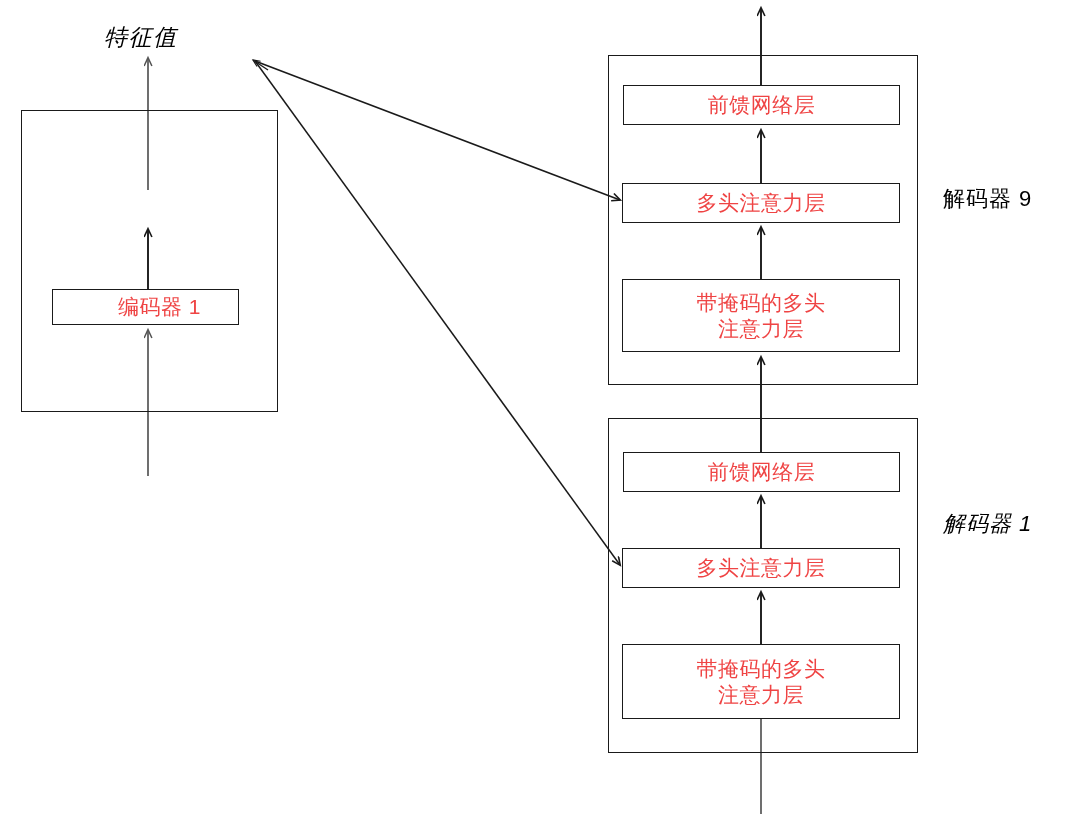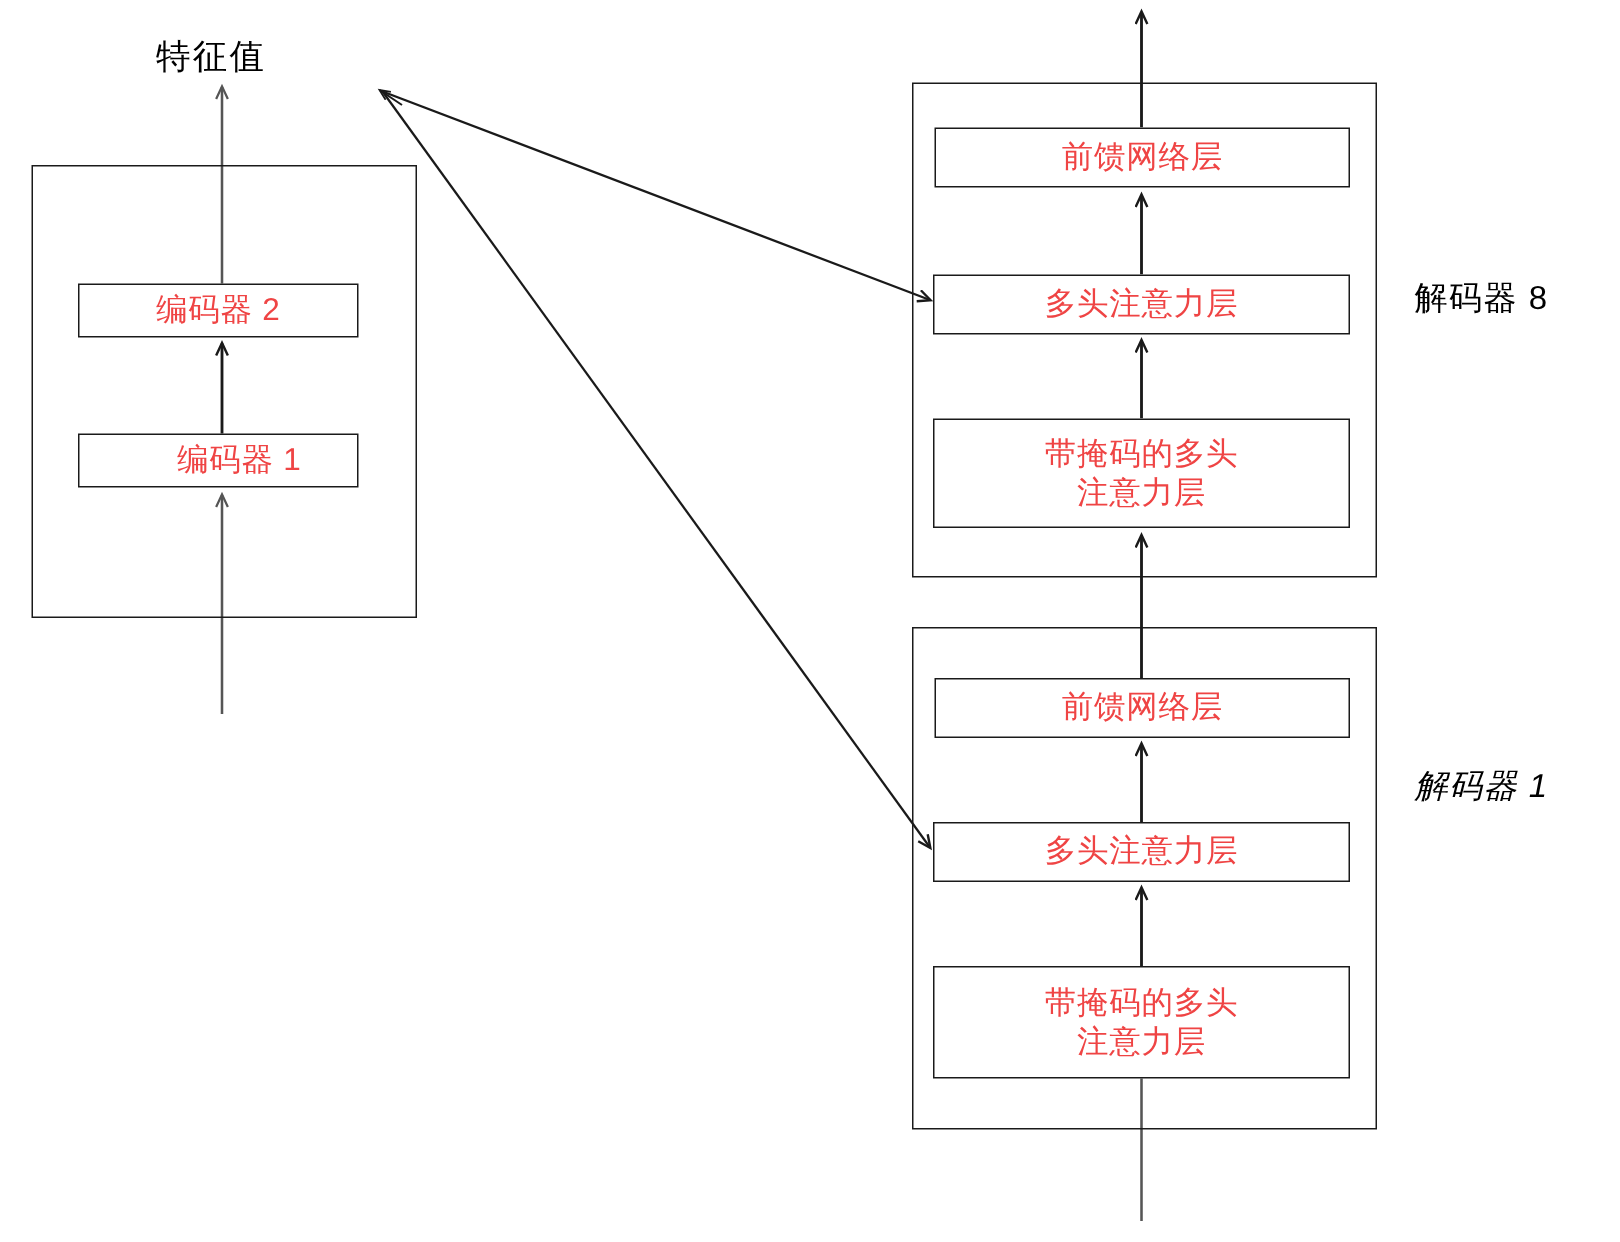--- a/index.html
+++ b/index.html
@@ -51,20 +51,21 @@
     font-size: 22px;
     letter-spacing: 1px;
     white-space: nowrap;
   }
   .title-label {
     position: absolute;
     color: #000000;
     font-size: 23px;
     letter-spacing: 1.5px;
     white-space: nowrap;
+    font-style: italic;
   }
 </style>
 </head>
 <body>
 
 <div id="canvas">
 
   <svg class="layer" viewBox="0 0 1080 828" xmlns="http://www.w3.org/2000/svg">
     <defs>
       <marker id="arrowThin" markerWidth="12" markerHeight="12" refX="9" refY="4.5" orient="auto" markerUnits="userSpaceOnUse">
@@ -96,36 +97,35 @@
 
     <line x1="761" y1="452" x2="761" y2="357" stroke="#1a1a1a" stroke-width="1.9" marker-end="url(#arrowDark)"></line>
 
     <line x1="761" y1="644" x2="761" y2="592" stroke="#1a1a1a" stroke-width="1.9" marker-end="url(#arrowDark)"></line>
     <line x1="761" y1="548" x2="761" y2="496" stroke="#1a1a1a" stroke-width="1.9" marker-end="url(#arrowDark)"></line>
     <line x1="761" y1="814" x2="761" y2="684" stroke="#555555" stroke-width="1.7" marker-end="url(#arrowThin)"></line>
   </svg>
 
   <div class="group-box" style="left:21px; top:110px; width:257px; height:302px;"></div>
 
-  <div class="node-box" style="left:52px; top:189px; width:187px; height:36px;">编码器 2</div>
 
   <div class="node-box" style="left:52px; top:289px; width:187px; height:36px;padding-left:28px;">编码器 1</div>
 
   <div class="title-label" style="left:104px; top:22px;">特征值</div>
 
   <div class="group-box" style="left:608px; top:55px; width:310px; height:330px;"></div>
 
   <div class="node-box" style="left:623px; top:85px; width:277px; height:40px;">前馈网络层</div>
 
   <div class="node-box" style="left:622px; top:183px; width:278px; height:40px;">多头注意力层</div>
 
   <div class="node-box" style="left:622px; top:279px; width:278px; height:73px;">带掩码的多头
 注意力层</div>
 
-  <div class="free-label" style="left:943px; top:184px;">解码器 8</div>
+  <div class="free-label" style="left:943px; top:184px;">解码器 9</div>
 
   <div class="group-box" style="left:608px; top:418px; width:310px; height:335px;"></div>
 
   <div class="node-box" style="left:623px; top:452px; width:277px; height:40px;">前馈网络层</div>
 
   <div class="node-box" style="left:622px; top:548px; width:278px; height:40px;">多头注意力层</div>
 
   <div class="node-box" style="left:622px; top:644px; width:278px; height:75px;">带掩码的多头
 注意力层</div>
 

